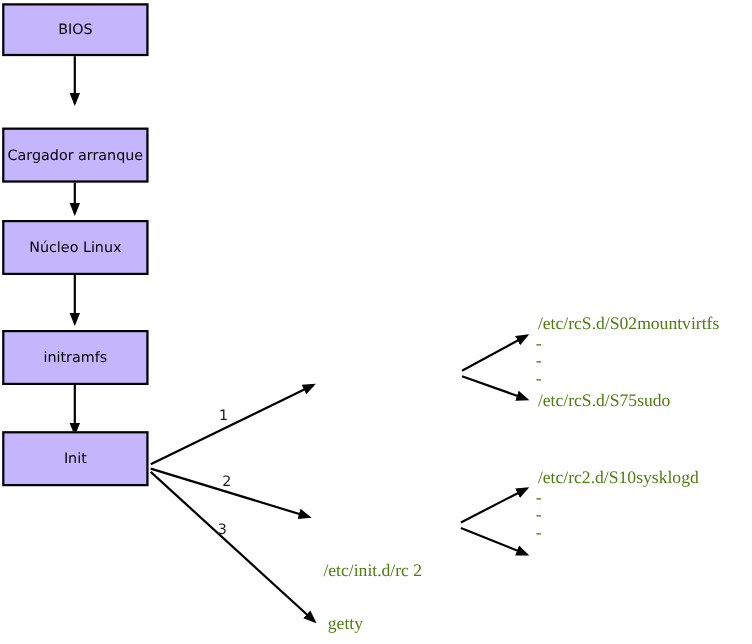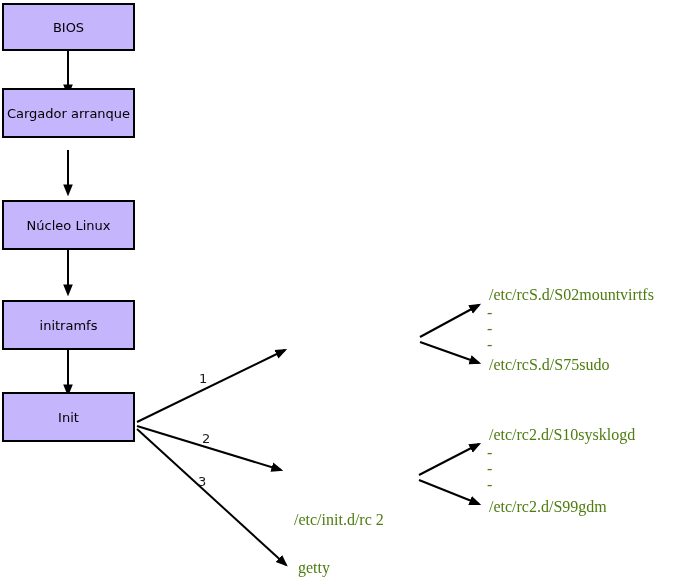--- a/index.html
+++ b/index.html
@@ -88,21 +88,21 @@
     <line x1="137" y1="429" x2="286" y2="565" marker-end="url(#ah)"></line>
     <line x1="420" y1="337" x2="479" y2="305" marker-end="url(#ah)"></line>
     <line x1="420" y1="342" x2="479" y2="363" marker-end="url(#ah)"></line>
     <line x1="419" y1="475" x2="479" y2="444" marker-end="url(#ah)"></line>
     <line x1="419" y1="480" x2="479" y2="504" marker-end="url(#ah)"></line>
   </svg>
 
   <div class="box" style="top:3px;height:48px;">
     <span>BIOS</span>
   </div>
-  <div class="box" style="top:88px;text-align:center;">
+  <div class="box" style="top:116px;text-align:center;">
     <span>Cargador arranque</span>
   </div>
   <div class="box" style="top:300px;">
     <span>initramfs</span>
   </div>
   <div class="box" style="top:200px;">
     <span>Núcleo Linux</span>
   </div>
   <div class="box" style="top:392px;">
     <span>Init</span>
@@ -123,15 +123,14 @@
     <span>-</span>
   </div>
   <div class="mono" style="left:489px;top:357px;">/etc/rcS.d/S75sudo</div>
 
   <div class="mono" style="left:489px;top:427px;">/etc/rc2.d/S10sysklogd</div>
   <div class="mono dash-col" style="left:487px;top:445px;">
     <span>-</span>
     <span>-</span>
     <span>-</span>
   </div>
-  <div class="mono" style="left:489px;top:499px;">/etc/rc2.d/S99gdm</div>
 
 </div>
 
 </body></html>

